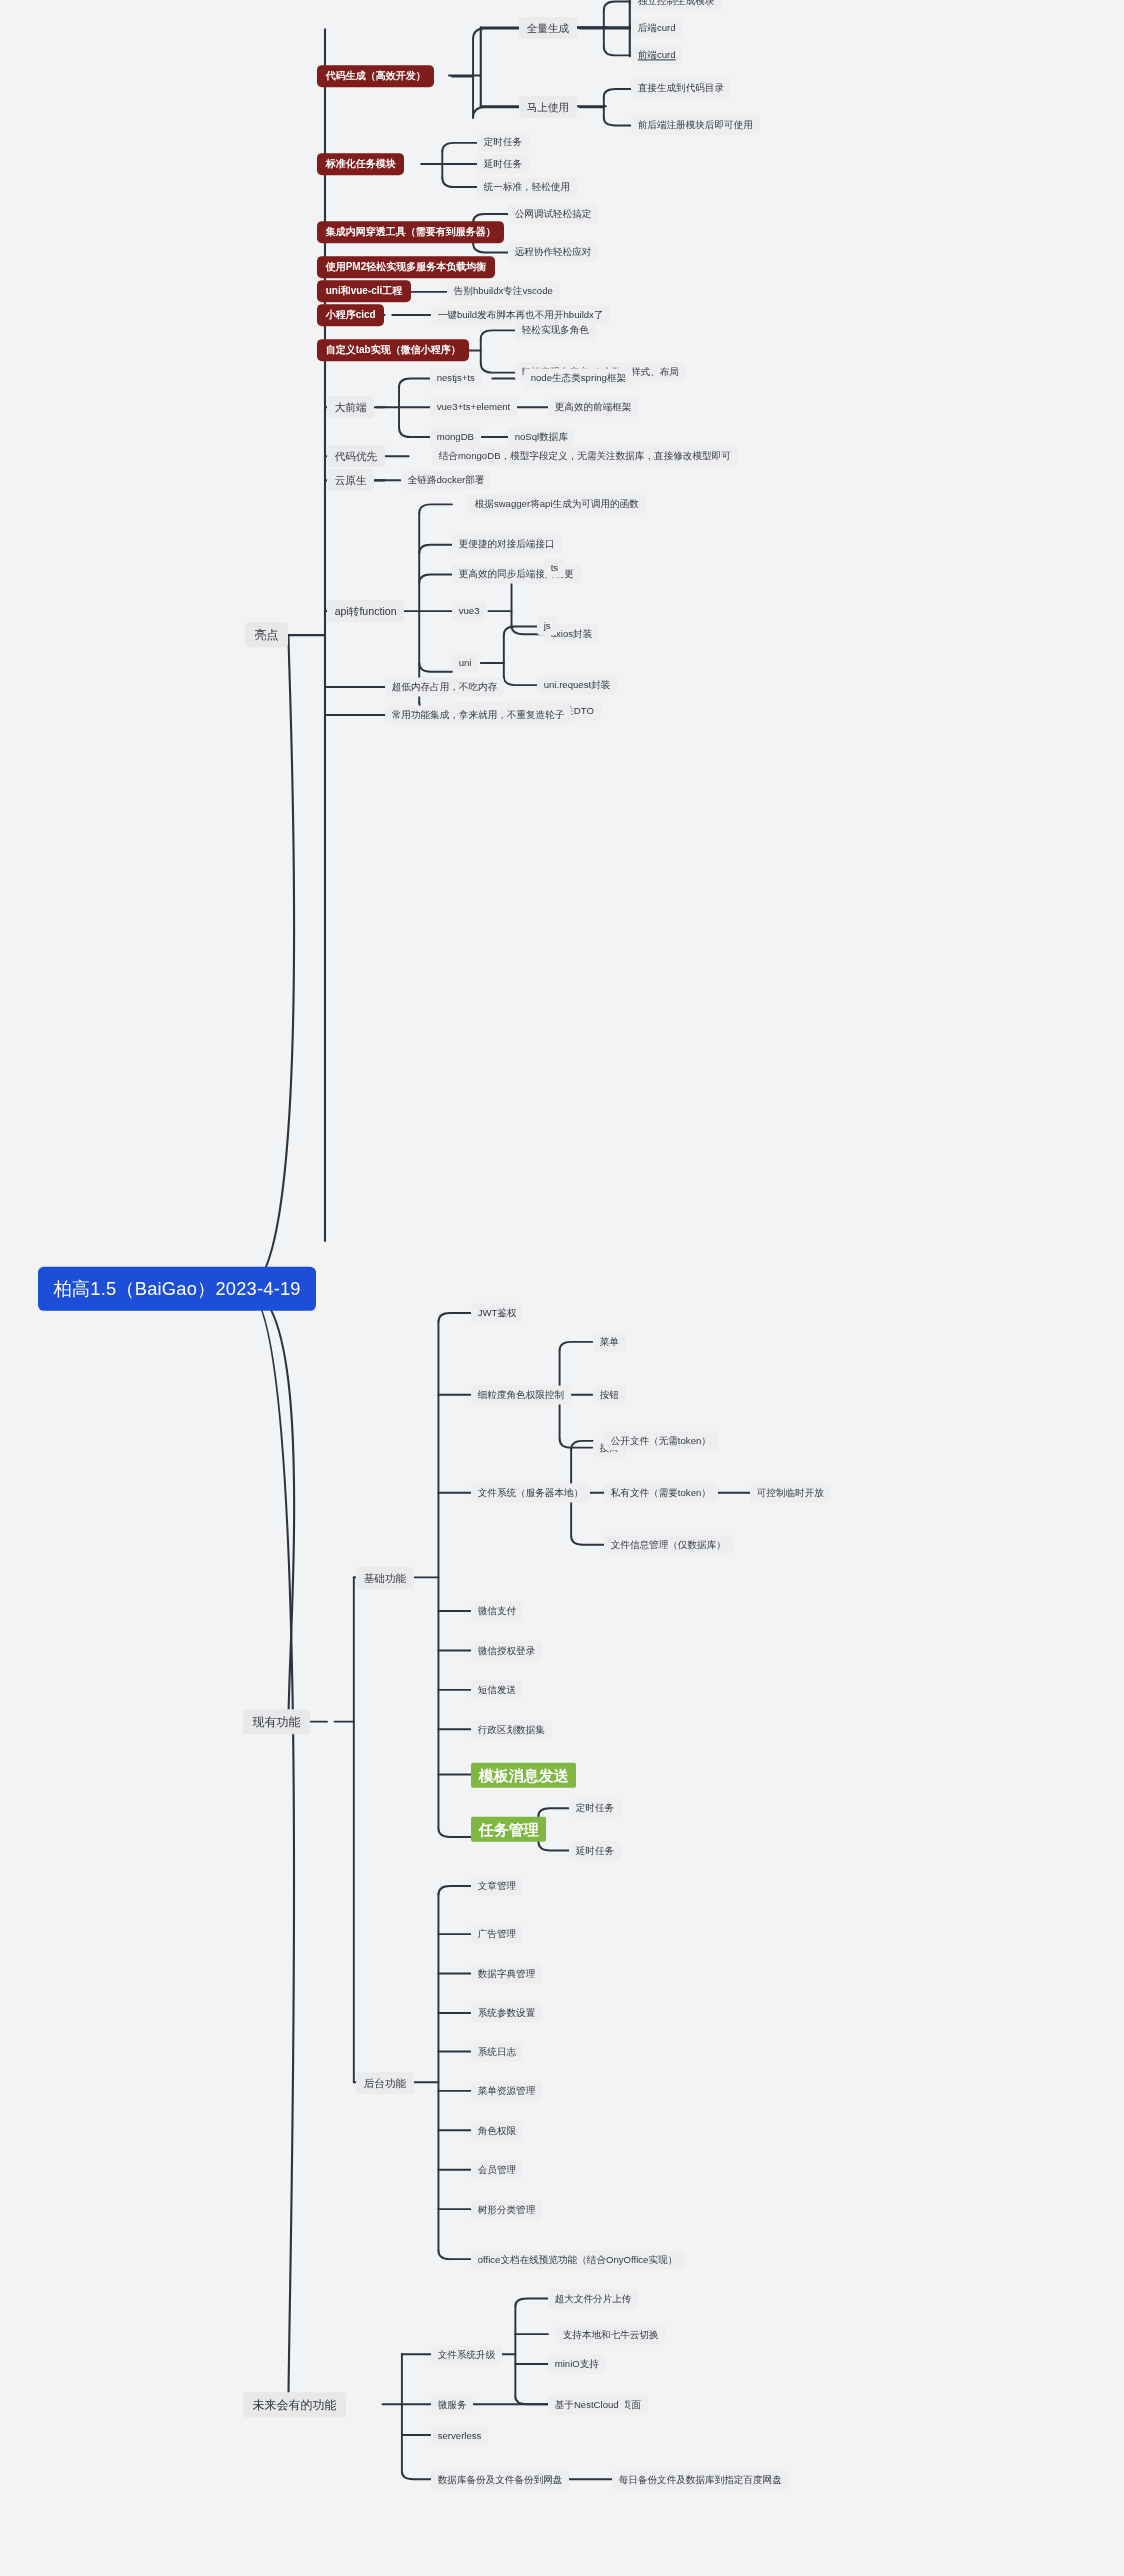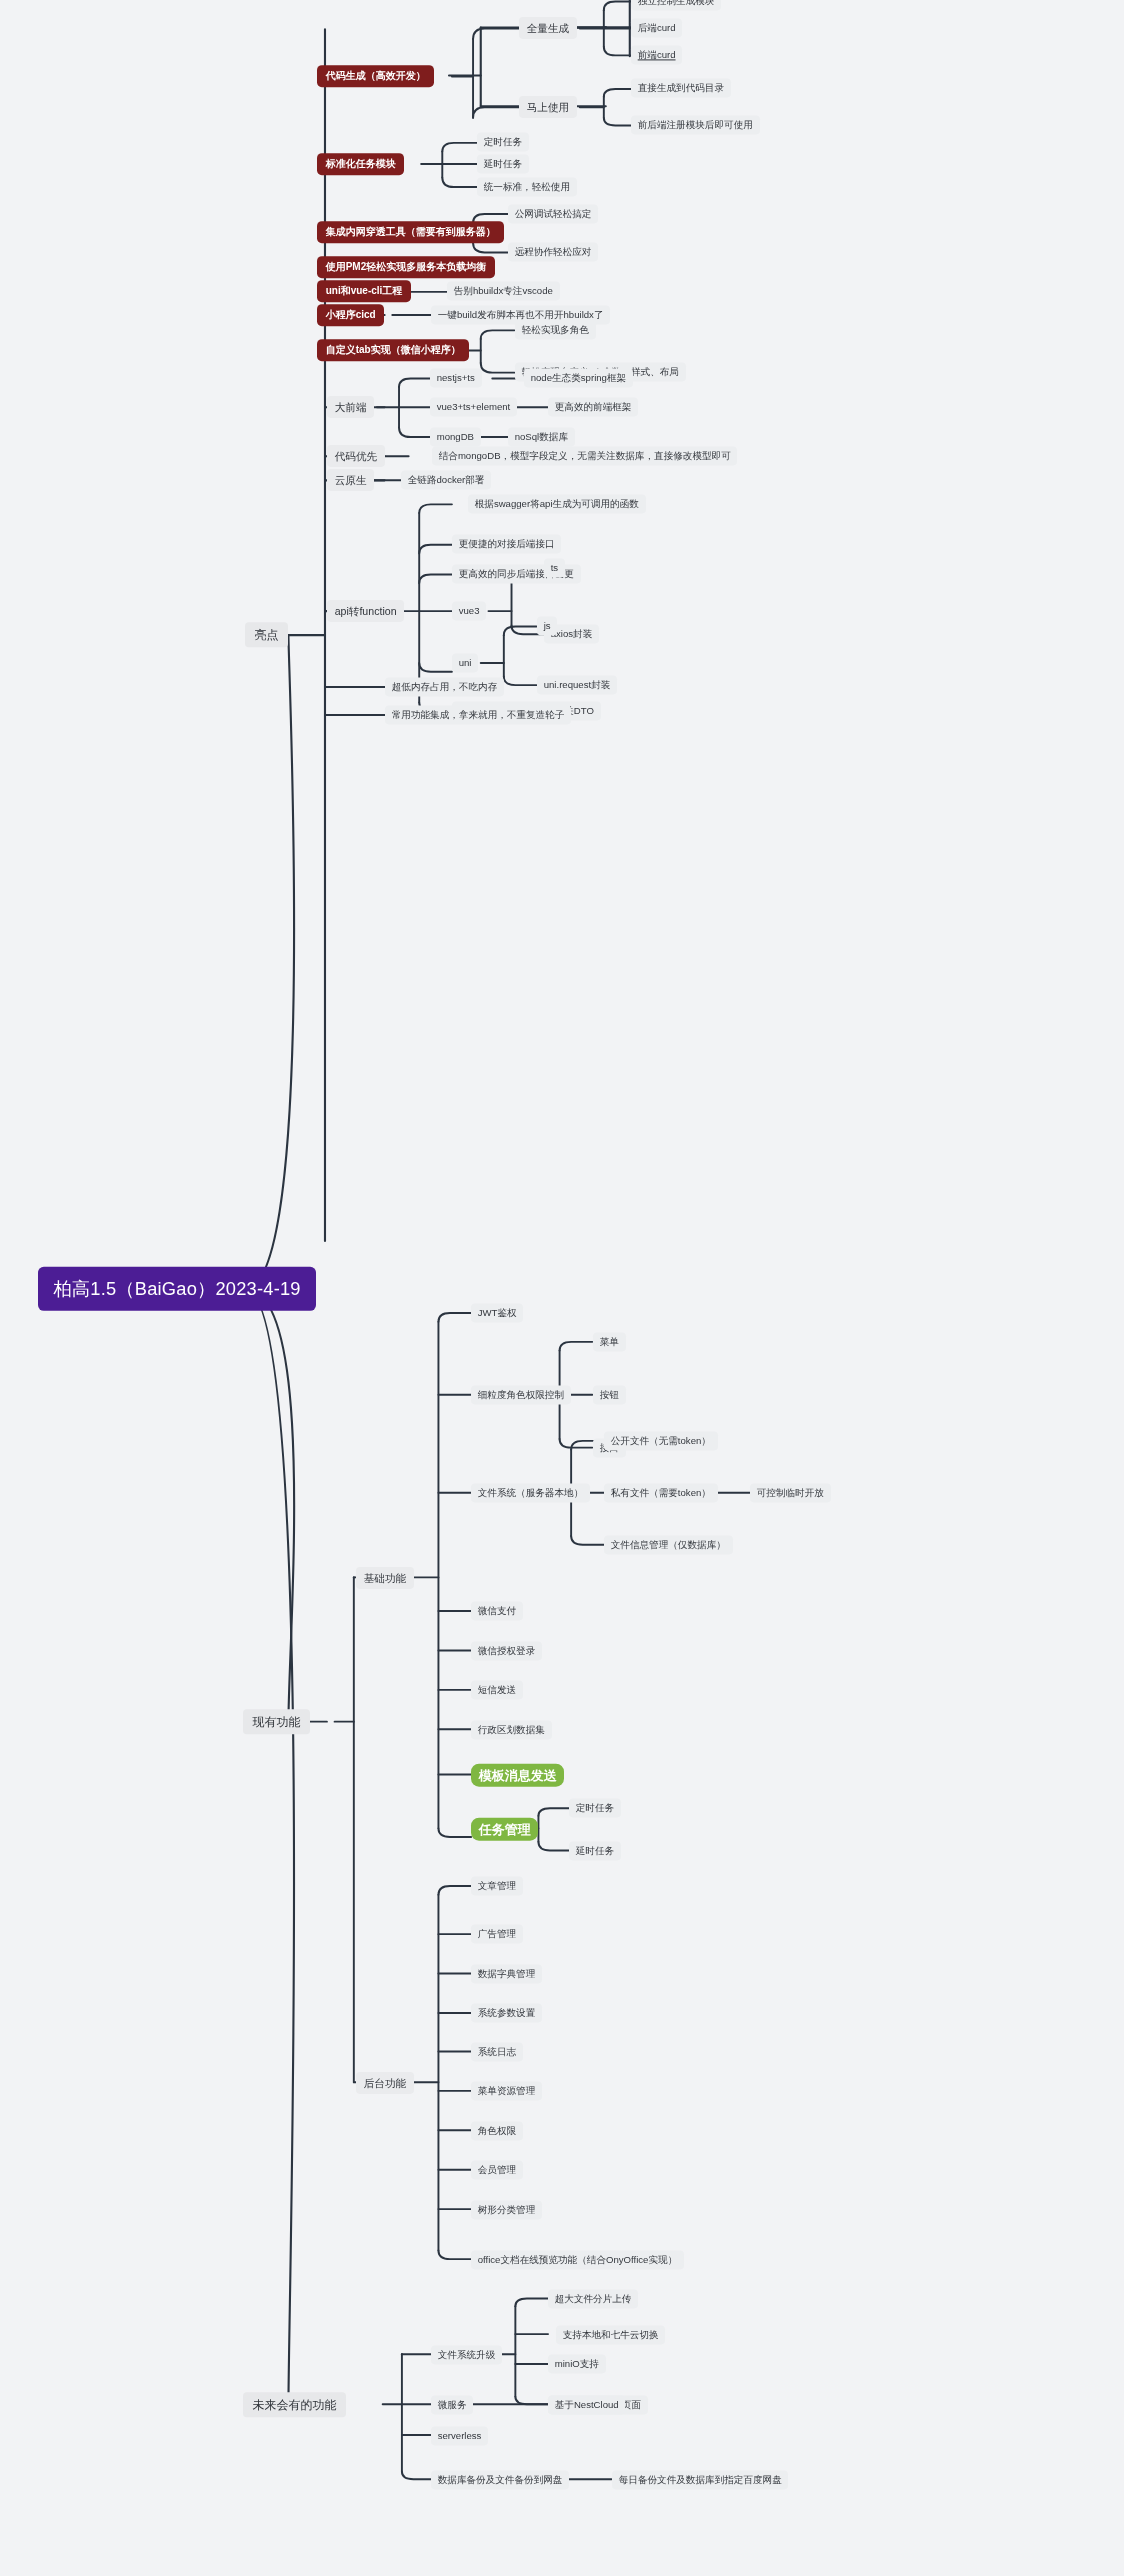--- a/index.html
+++ b/index.html
@@ -26,21 +26,21 @@
     transform: translateY(-50%);
     white-space: nowrap;
     line-height: 1;
     display: flex;
     align-items: center;
   }
   .node .lbl { display: inline-block; }
 
   
   .n-root {
-    background: #4c1d95;
+    background: #1d4ed8;
     color: #ffffff;
     font-size: 18.3px;
     padding: 12.5px 15.4px 13.5px 15.4px;
     border-radius: 5.8px;
     font-weight: 400;
     letter-spacing: 0.2px;
     align-items: center;
   }
   
   .n-l1 {
@@ -71,23 +71,23 @@
     background: #7f1d1d;
     color: #ffffff;
     font-size: 10px;
     padding: 5.8px 8.7px;
     border-radius: 4.8px;
     font-weight: bold;
   }
   .n-green-sm {
     background: #7fb742;
     color: #ffffff;
-    font-size: 13px;
+    font-size: 15px;
     padding: 4.8px 7.7px;
-    border-radius: 8px;
+    border-radius: 2px;
     font-weight: bold;
   }
 </style>
 </head>
 <body>
 
 <div id="canvas">
   <svg class="links" viewBox="0 0 1169 2678">
     <g fill="none" stroke="#2b3440" stroke-width="2.2" stroke-linecap="round">
 

